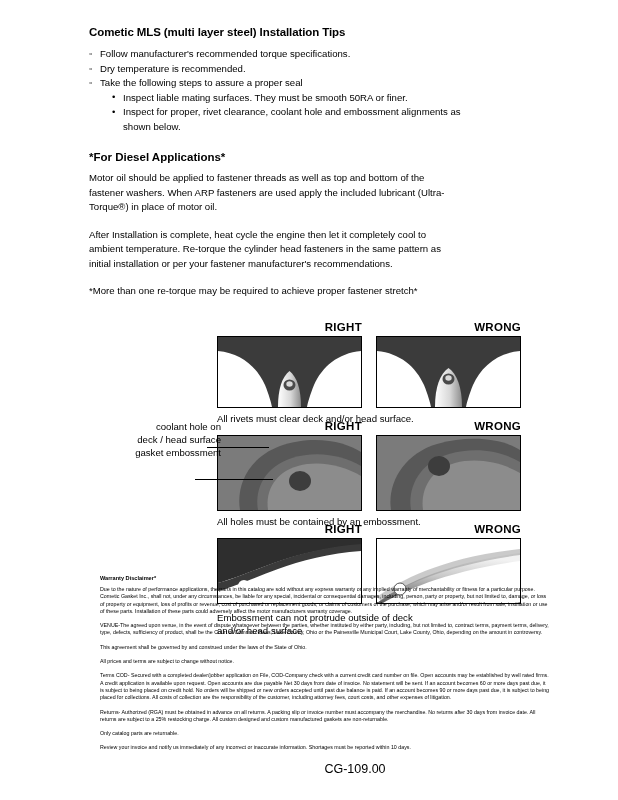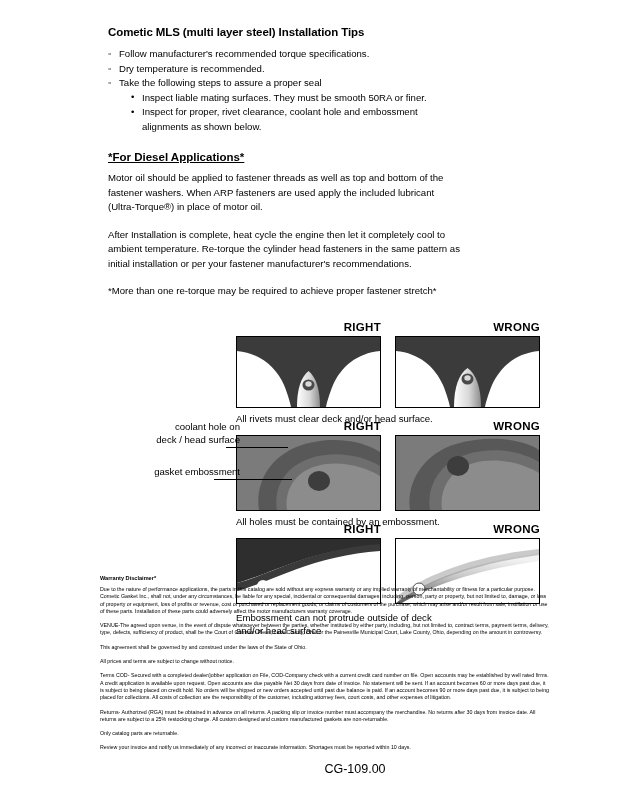--- a/index.html
+++ b/index.html
@@ -13,21 +13,21 @@
     font-family: "Liberation Sans", sans-serif;
     color: #000000;
     position: relative;
     overflow: hidden;
   }
   .page {
     position: relative;
     width: 501px;
     height: 800px;
     box-sizing: border-box;
-    padding: 26px 40px 10px 40px;
+    padding: 26px 40px 10px 21px;
   }
   h1.title {
     font-size: 11.5px;
     font-weight: bold;
     margin: 0 0 9px 68px;
     letter-spacing: -0.1px;
   }
   ul.bullets {
     list-style: none;
     margin: 0 0 0 68px;
@@ -61,21 +61,20 @@
     content: "\2022";
     position: absolute;
     left: 0;
     top: -0.5px;
     font-size: 9.6px;
   }
   h2.subtitle {
     font-size: 11.5px;
     font-weight: bold;
     margin: 17px 0 8px 68px;
-    text-decoration: underline;
   }
   p.para {
     font-size: 9.6px;
     line-height: 14.5px;
     margin: 0 0 0 68px;
     max-width: 470px;
   }
   p.para + p.para {
     margin-top: 13px;
   }
@@ -337,21 +336,21 @@
       </div>
       <div class="caption">
         <div>Embossment can not protrude outside of deck</div>
         <div>and/or head surface</div>
       </div>
     </div>
 
     <div class="callouts">
       <div class="callout-line">coolant hole on</div>
       <div class="callout-line">deck / head surface</div>
-      <div class="callout-line" style="margin-top:19px;">gasket embossment</div>
+      <div class="callout-line" style="">gasket embossment</div>
     </div>
     <div class="leader" style="left:186px; top:126px; width:62px;"></div>
     <div class="leader" style="left:174px; top:158px; width:78px;"></div>
 
   </div>
 
   <div class="warranty">
     <h3>Warranty Disclaimer*</h3>
     <p>Due to the nature of performance applications, the parts in this catalog are sold without any express warranty or any implied warranty of merchantability or fitness for a particular purpose.  Cometic Gasket Inc., shall not, under any circumstances, be liable for any special, incidental or consequential damages, including, person, party or property, but not limited to, damage, or loss of property or equipment, loss of profits or revenue, cost of purchased or replacement goods, or claims of customers of the purchase, which may arise and/or result from sale, instillation or use of these parts.  Installation of these parts could adversely affect the motor manufacturers warranty coverage.</p>
     <p>VENUE-The agreed upon venue, in the event of dispute whatsoever between the parties, whether instituted by either party, including, but not limited to, contract terms, payment terms, delivery, type, defects, sufficiency of product, shall be the Court of Common Pleas, Lake County, Ohio or the Painesville Municipal Court, Lake County, Ohio, depending on the amount in controversy.</p>

